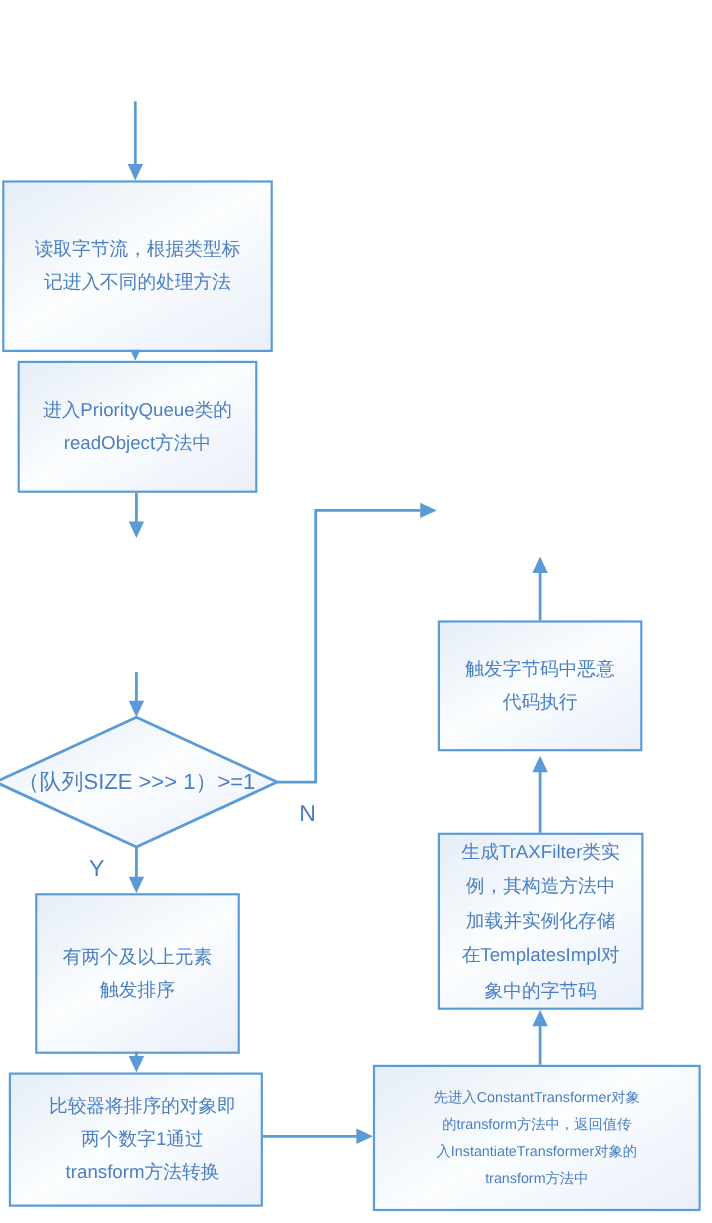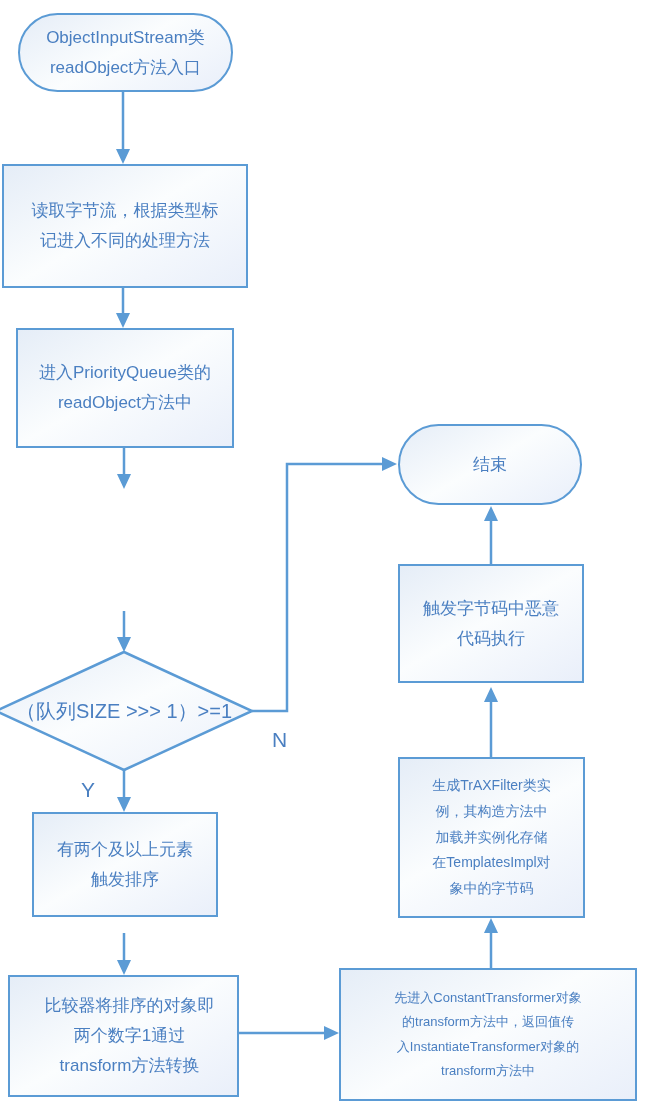--- a/index.html
+++ b/index.html
@@ -24,21 +24,21 @@
     display:flex;align-items:center;justify-content:center;
     text-align:center;white-space:pre-line;
     color:var(--text);
     border:2.5px solid var(--stroke);
     background:linear-gradient(150deg,#e5edf7 0%,#fbfdfe 48%,#e9effa 100%);
     font-size:17px;line-height:1.75;
   }
   .stadium{border-radius:42px;}
   .no-box{border:none;background:none;}
   .small-text{font-size:13px;line-height:1.85;}
-  .mid-text{font-size:14px;line-height:1.85;}
+  .mid-text{font-size:17px;line-height:1.85;}
   .diamond-label{font-size:20px;}
   .edge-label{
     position:absolute;color:var(--text);
     font-size:21px;line-height:1;
   }
 </style>
 </head>
 <body>
 
 <div class="canvas">
@@ -81,51 +81,48 @@
     <line class="edge" x1="491" y1="968" x2="491" y2="932"></line>
     <polygon class="arrowhead" points="491,918 484,933 498,933"></polygon>
 
     <line class="edge" x1="491" y1="757" x2="491" y2="701"></line>
     <polygon class="arrowhead" points="491,687 484,702 498,702"></polygon>
 
     <line class="edge" x1="491" y1="564" x2="491" y2="521"></line>
     <polygon class="arrowhead" points="491,506 484,521 498,521"></polygon>
   </svg>
 
-  <div class="node stadium" style="left:18px;top:13px;width:215px;height:79px;">ObjectInputStream类
-readObject方法入口</div>
 
-  <div class="node" style="left:2px;top:164px;width:246px;height:124px;">读取字节流，根据类型标
+  <div class="node" style="left:2px;top:164px;width:246px;height:156px;">读取字节流，根据类型标
 记进入不同的处理方法</div>
 
   <div class="node" style="left:16px;top:328px;width:218px;height:120px;">进入PriorityQueue类的
 readObject方法中</div>
 
 
   <div class="node no-box diamond-label" style="left:0px;top:693px;width:248px;height:36px;">（队列SIZE &gt;&gt;&gt; 1）&gt;=1</div>
 
-  <div class="node" style="left:32px;top:812px;width:186px;height:105px;">有两个及以上元素
+  <div class="node" style="left:32px;top:812px;width:186px;height:146px;">有两个及以上元素
 触发排序</div>
 
   <div class="node" style="left:8px;top:975px;width:231px;height:122px;padding-left:12px;">比较器将排序的对象即
 两个数字1通过
 transform方法转换</div>
 
   <div class="node small-text" style="left:339px;top:968px;width:298px;height:133px;">先进入ConstantTransformer对象
 的transform方法中，返回值传
 入InstantiateTransformer对象的
 transform方法中</div>
 
   <div class="node mid-text" style="left:398px;top:757px;width:187px;height:161px;">生成TrAXFilter类实
 例，其构造方法中
 加载并实例化存储
 在TemplatesImpl对
 象中的字节码</div>
 
   <div class="node" style="left:398px;top:564px;width:186px;height:119px;">触发字节码中恶意
 代码执行</div>
 
-  <div class="node stadium" style="left:398px;top:424px;width:184px;height:81px;">结束</div>
 
   <div class="edge-label" style="left:81px;top:779px;">Y</div>
   <div class="edge-label" style="left:272px;top:729px;">N</div>
 
 </div>
 
 </body></html>

